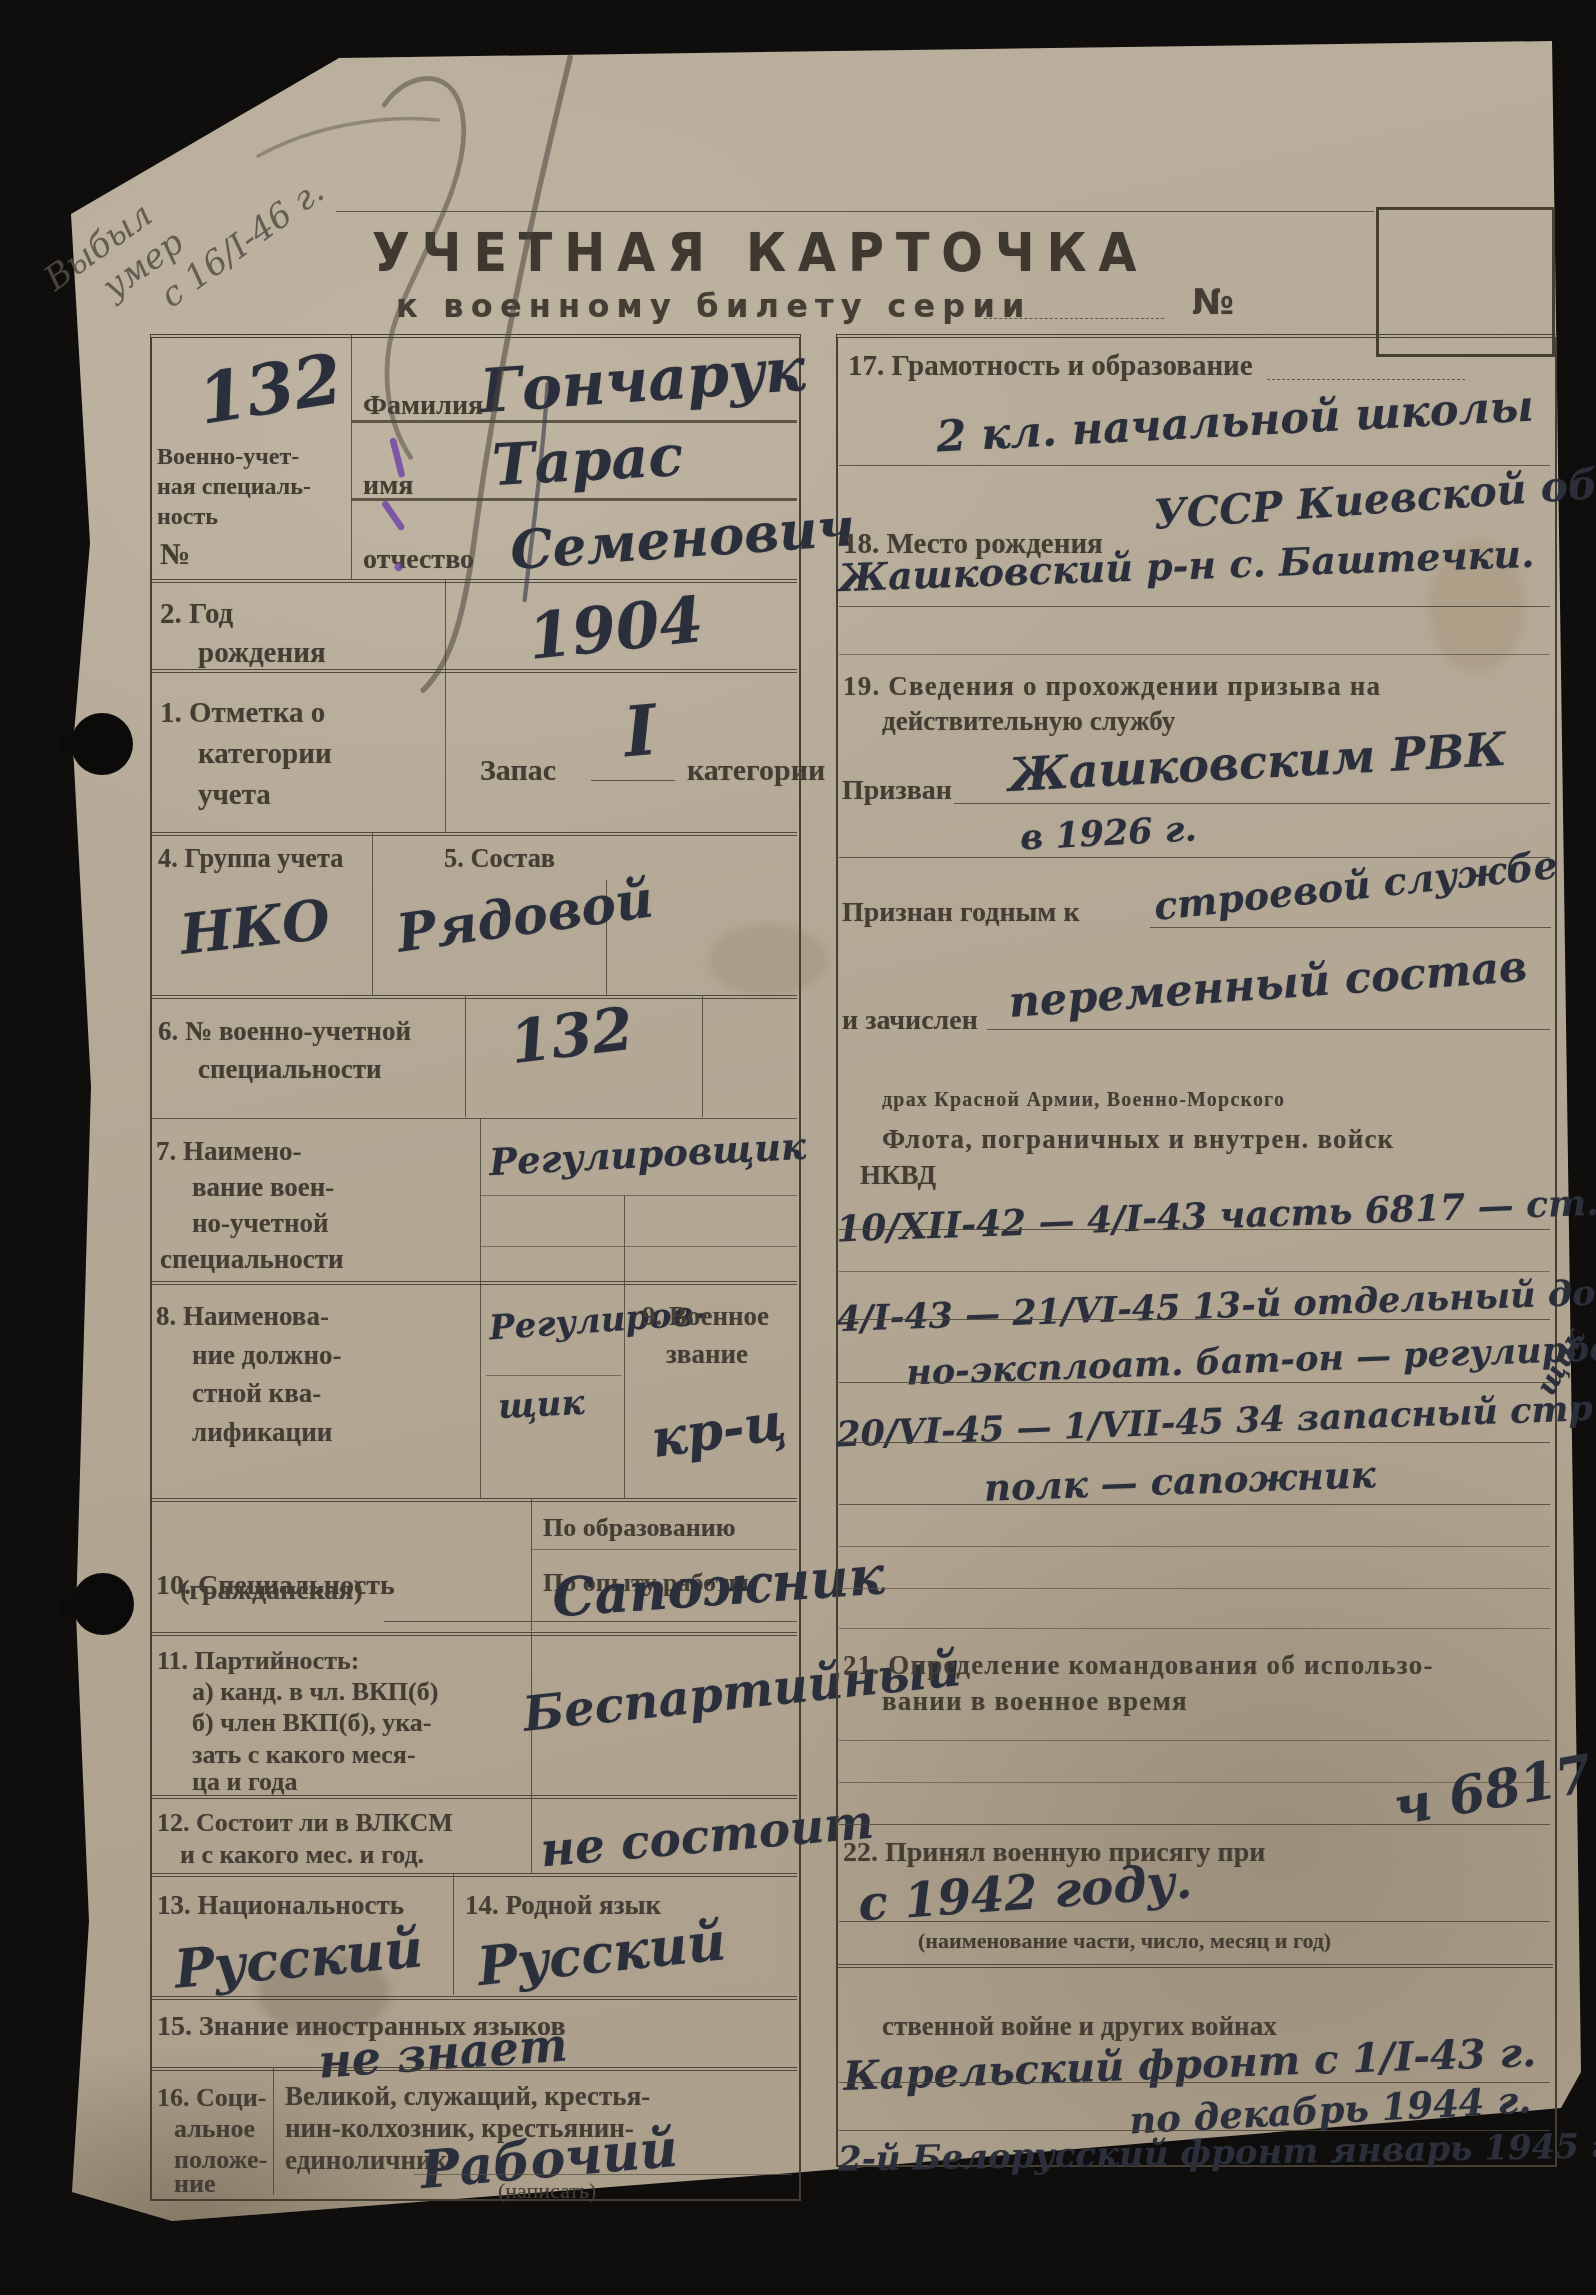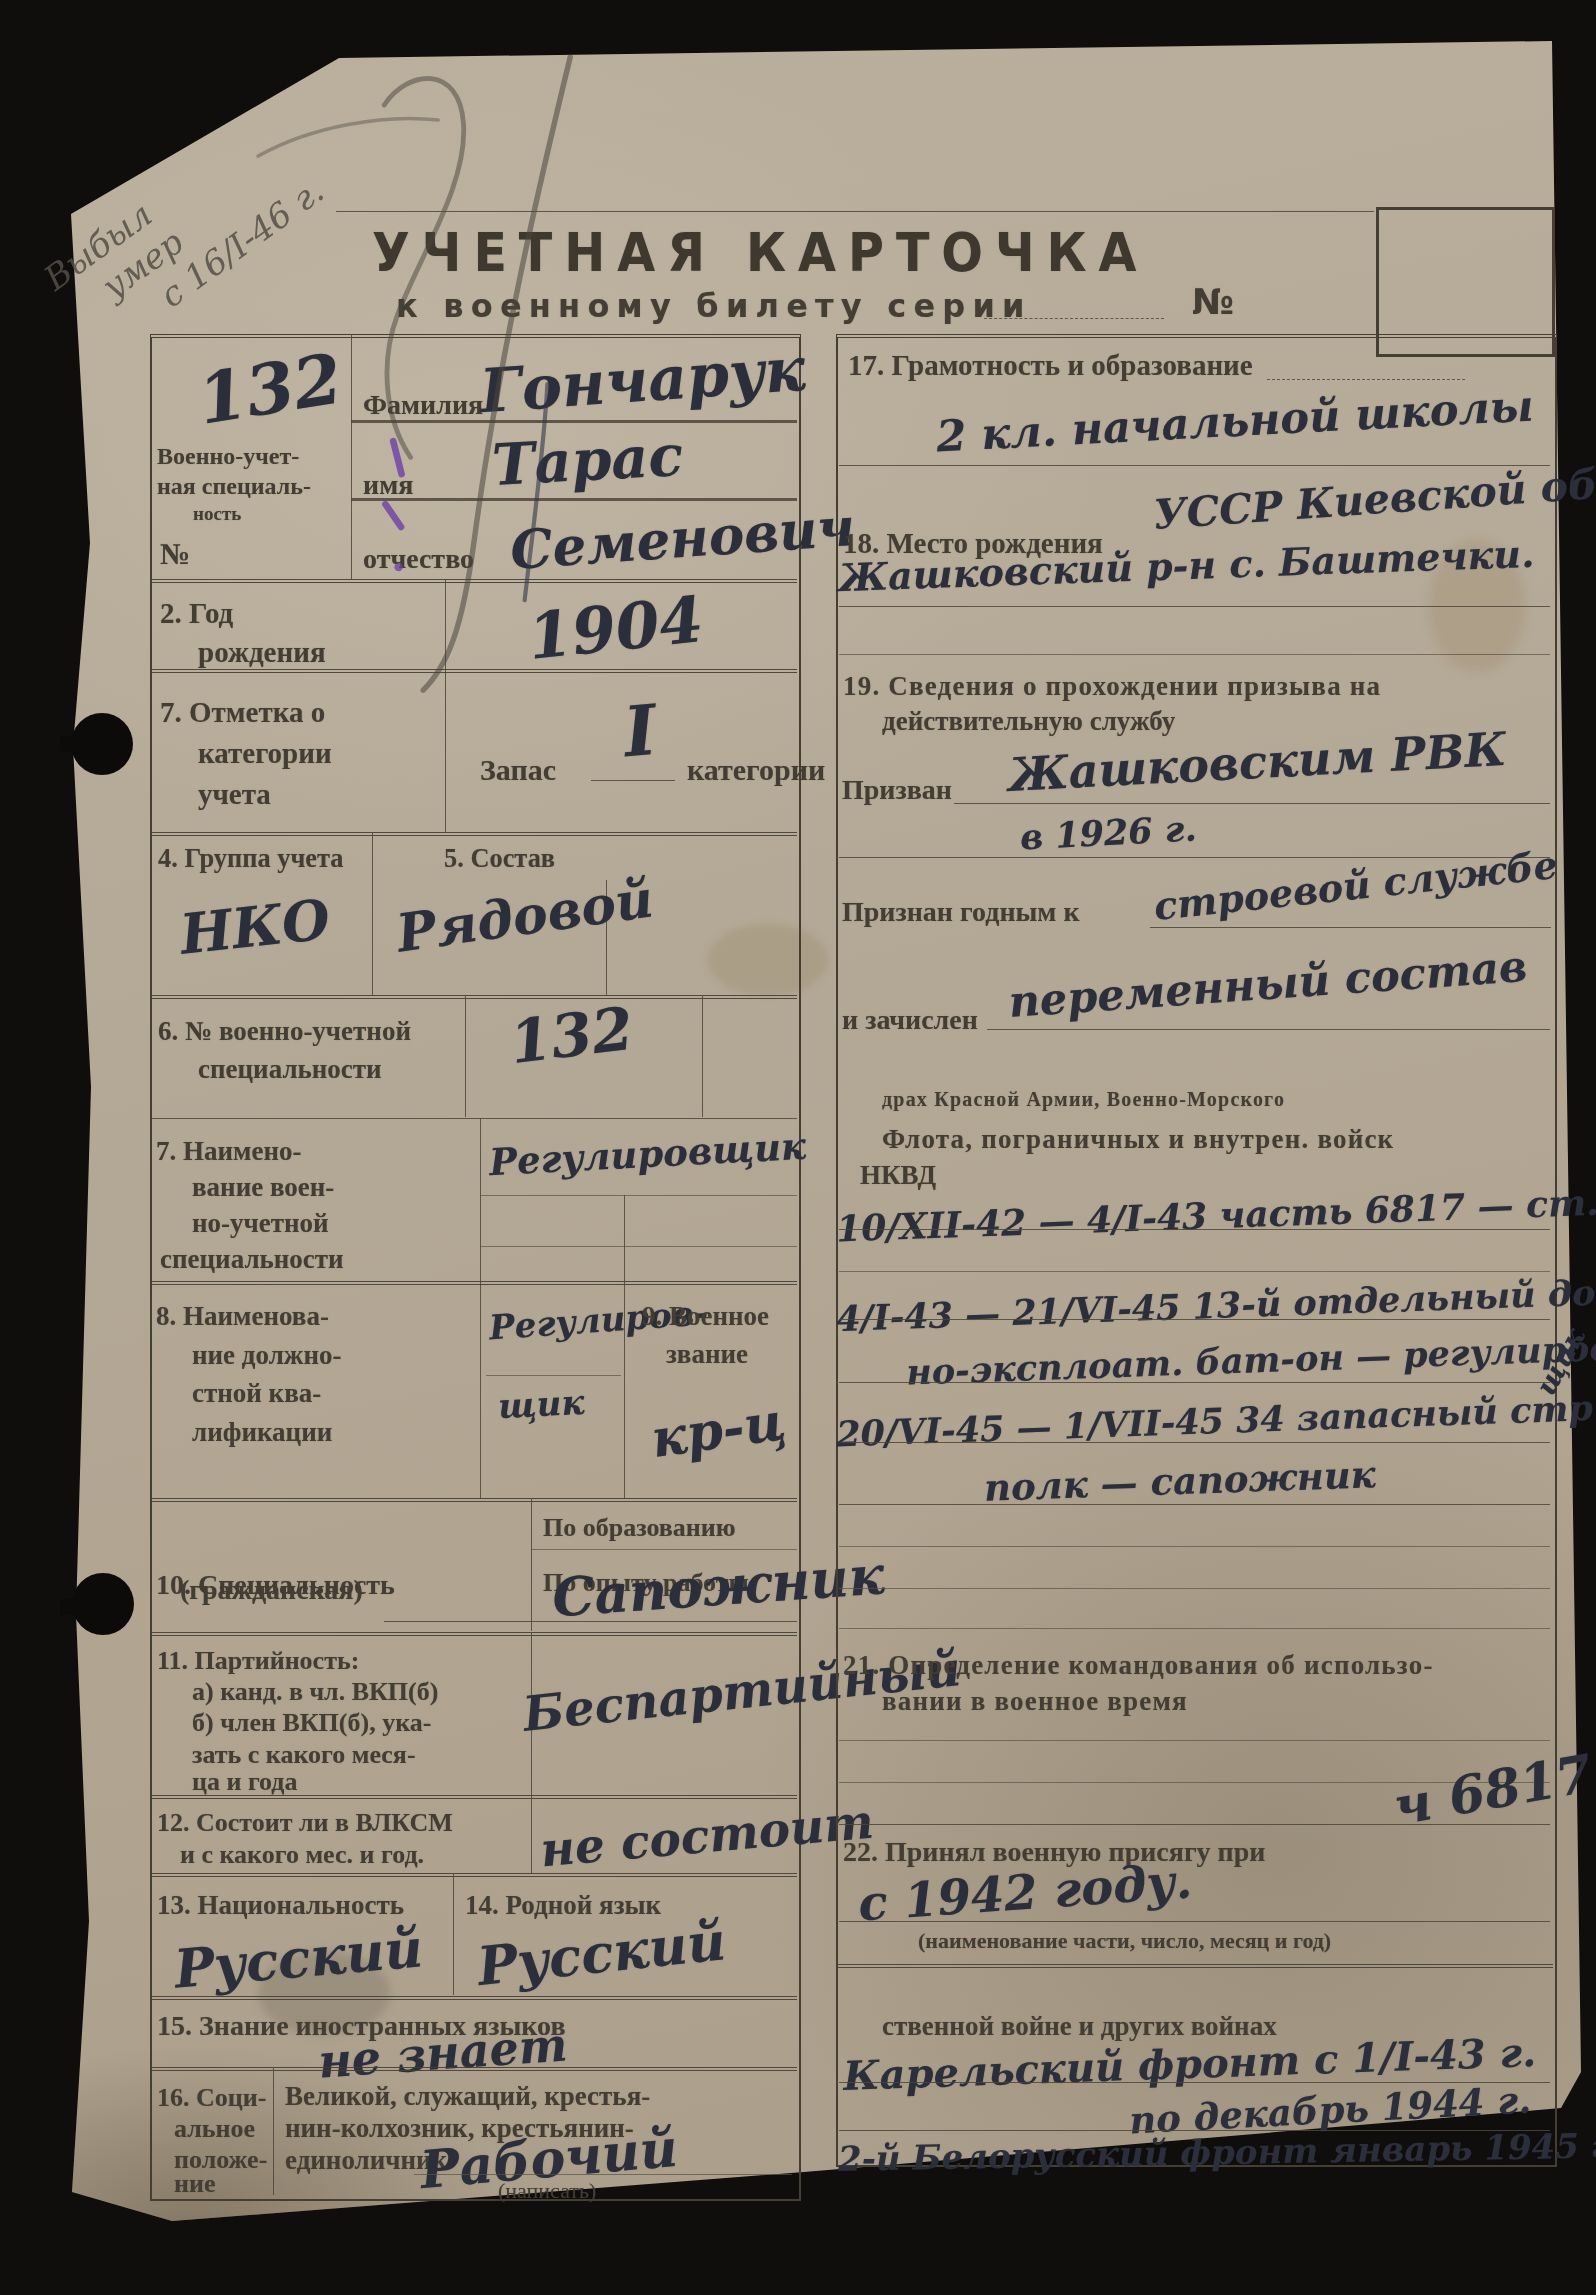--- a/index.html
+++ b/index.html
@@ -56,41 +56,41 @@
   <div class="pl" style="left:396px;top:287px;font-family:'DejaVu Sans',sans-serif;font-size:32px;letter-spacing:7.2px;color:#443e34;">к военному билету серии</div>
   <div class="dash" style="left:984px;top:318px;width:180px;"></div>
   <div class="pl" style="left:1192px;top:282px;font-family:'DejaVu Sans',sans-serif;font-size:35px;">№</div>
   <div class="bx" style="left:1376px;top:207px;width:173px;height:144px;border-width:3px;"></div>
 
   <div class="bx" style="left:150px;top:334px;width:647px;height:1861px;border-top-style:double;border-top-width:4.8px;"></div>
 
   <div class="hw" style="left:198px;top:348px;font-size:69px;transform:rotate(-9deg);">132</div>
   <div class="pl" style="left:157px;top:443px;font-size:24px;">Военно-учет-</div>
   <div class="pl" style="left:157px;top:473px;font-size:24px;">ная специаль-</div>
-  <div class="pl" style="left:157px;top:503px;font-size:19px;margin-left:36px;">ность</div>
+  <div class="pl" style="left:157px;top:503px;font-size:24px;">ность</div>
   <div class="pl" style="left:160px;top:537px;font-size:30px;">№</div>
 
   <div class="vl" style="left:351px;top:334px;height:245px;"></div>
   <div class="pl" style="left:363px;top:389px;font-size:28px;">Фамилия</div>
   <div class="hw" style="left:480px;top:345px;font-size:60px;transform:rotate(-4deg);">Гончарук</div>
   <div class="ln" style="left:351px;top:420px;width:446px;border-top-width:3px;"></div>
   <div class="pl" style="left:363px;top:469px;font-size:28px;">имя</div>
   <div class="hw" style="left:492px;top:426px;font-size:57px;transform:rotate(-3deg);">Тарас</div>
   <div class="ln" style="left:351px;top:498px;width:446px;border-top-width:3px;"></div>
   <div class="pl" style="left:363px;top:543px;font-size:28px;">отчество</div>
   <div class="hw" style="left:510px;top:507px;font-size:53px;transform:rotate(-4deg);">Семенович</div>
   <div class="dbl" style="left:150px;top:579px;width:647px;"></div>
 
   <div class="vl" style="left:445px;top:579px;height:253px;"></div>
   <div class="pl" style="left:160px;top:597px;font-size:29px;">2. Год</div>
   <div class="pl" style="left:198px;top:636px;font-size:29px;">рождения</div>
   <div class="hw" style="left:528px;top:591px;font-size:63px;transform:rotate(-6deg);">1904</div>
   <div class="dbl" style="left:150px;top:669px;width:647px;"></div>
 
-  <div class="pl" style="left:160px;top:696px;font-size:29px;">7. Отметка о</div>
+  <div class="pl" style="left:160px;top:696px;font-size:29px;">1. Отметка о</div>
   <div class="pl" style="left:198px;top:737px;font-size:29px;">категории</div>
   <div class="pl" style="left:198px;top:778px;font-size:29px;">учета</div>
   <div class="pl" style="left:480px;top:753px;font-size:30px;">Запас</div>
   <div class="hw" style="left:624px;top:690px;font-size:69px;transform:rotate(-5deg);">I</div>
   <div class="ln" style="left:591px;top:780px;width:84px;"></div>
   <div class="pl" style="left:687px;top:753px;font-size:30px;">категории</div>
   <div class="dbl" style="left:150px;top:832px;width:647px;"></div>
 
   <div class="vl" style="left:372px;top:832px;height:163px;"></div>
   <div class="vl" style="left:606px;top:880px;height:115px;"></div>

